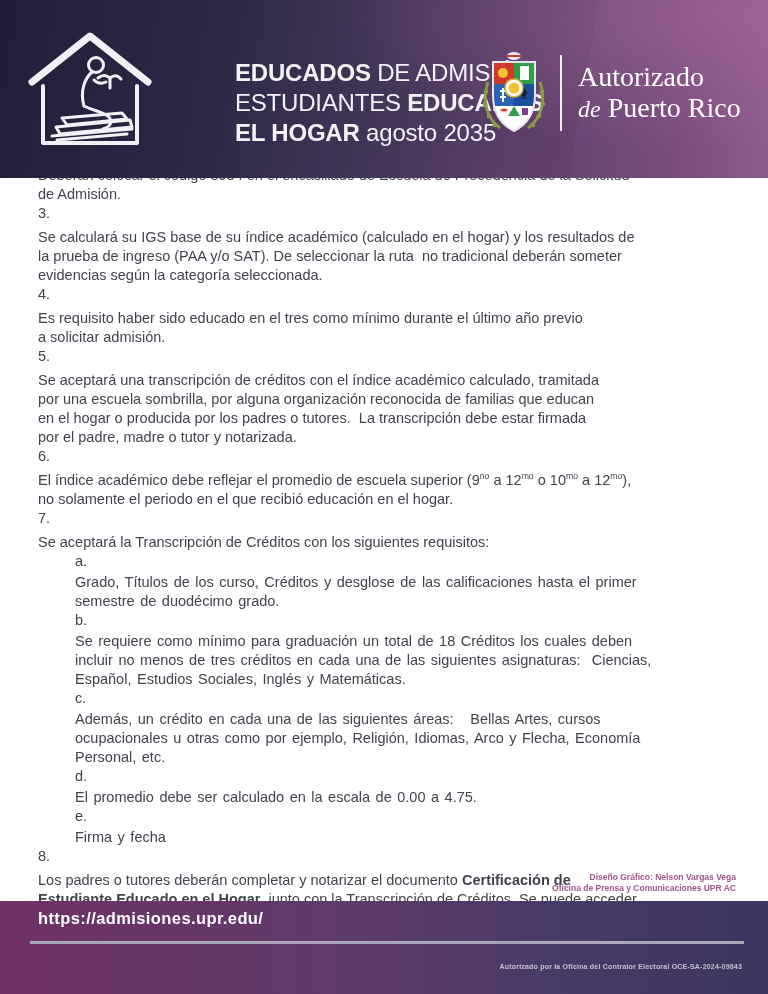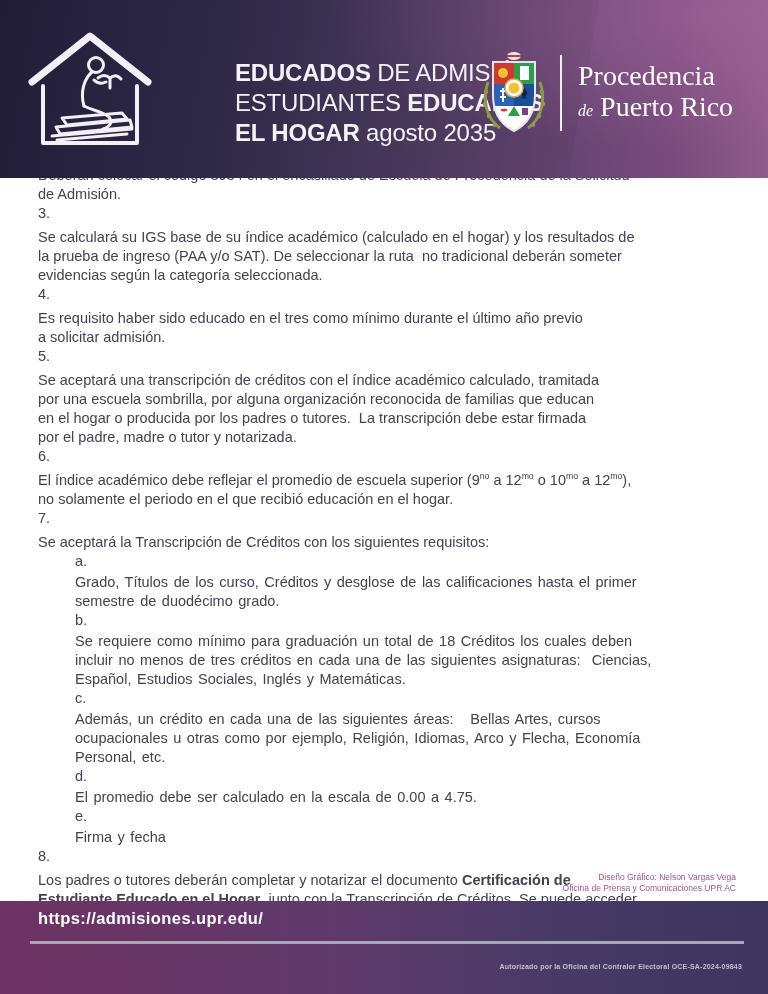--- a/index.html
+++ b/index.html
@@ -15,37 +15,37 @@
       linear-gradient(100deg, #221d37 0%, #2d2846 28%, #453759 52%, #64426e 75%, #86558414 0, #86558400),
       linear-gradient(to right, #241f39 0%, #332c4d 35%, #53406a 65%, #7a4b7c 88%, #8e5c8c 100%);
   }
   .house-icon{ position:absolute; left:24px; top:26px; }
   .banner-title{ position:absolute; left:235px; top:58px; color:#f4f1f7; font-size:24px; line-height:30px; letter-spacing:-0.2px; white-space:nowrap; }
   .banner-title .b{ font-weight:800; }
   .banner-title .r{ font-weight:400; }
   .logo-group{ position:absolute; left:480px; top:48px; display:flex; align-items:center; }
   .logo-divider{ width:2px; height:76px; background:rgba(255,255,255,.9); margin:0 16px 0 12px; }
   .uni-name{ font-family:"Liberation Serif", serif; color:#ffffff; font-size:28px; line-height:31px; }
-  .uni-name .de{ font-style:italic; font-size:16px; }
+  .uni-name .de{ font-style:italic; font-size:24px; }
 
   
   .doc-heading{
     margin:38px 28px 0 38px;
     font-size:15.5px; font-weight:700; color:#302e3f; letter-spacing:0.1px;
   }
   .criteria-list{ margin:24px 26px 0 38px; color:#43424f; font-size:14.5px; line-height:19px; }
   .li-row{ display:flex; align-items:flex-start;flex-direction:column; }
   .li-row.sub{ margin-left:37px; word-spacing:1.5px; }
   .li-num{ flex:0 0 24px; }
   .li-row.sub .li-num{ flex:0 0 21px; }
   .li-text{ flex:1; white-space:pre-wrap; }
   .li-text .b{ font-weight:700; }
   .li-text sup{ font-size:60%; line-height:0; vertical-align:super; }
 
-  .credits{ position:absolute; right:32px; top:872px; text-align:right; font-size:8.5px; line-height:11px; color:#a3548e; font-weight:400;margin-left:15px; }
+  .credits{ position:absolute; right:32px; top:872px; text-align:right; font-size:8.5px; line-height:11px; color:#a3548e; font-weight:700;margin-left:15px; }
 
   
   .footer{
     position:absolute; left:0; bottom:0; width:768px; height:93px;
     background:linear-gradient(to right, #6e3263 0%, #5e3a6b 45%, #483a67 72%, #3d3560 100%);
     color:#ffffff;
   }
   .footer-url{ position:absolute; left:38px; top:8px; font-size:16.5px; font-weight:700; letter-spacing:0.4px; }
   .footer-divider{ position:absolute; left:30px; right:24px; top:40px; height:3px; background:#aaa6ba; }
   .social-row{ position:absolute; left:38px; top:52px; display:flex; align-items:center; gap:8px; }
@@ -121,21 +121,21 @@
           <path d="M34 58 l6 10 h-12 z" fill="#2f9e4b"></path>
           <path d="M20 62 q4 -3 8 0 q-4 3 -8 0" fill="#cf3a2d"></path>
           <rect x="42" y="60" width="6" height="7" fill="#7a3f8f"></rect>
         </g>
         <circle cx="34" cy="40" r="9" fill="#ffffff" stroke="#d9b23a" stroke-width="1.5"></circle>
         <circle cx="34" cy="40" r="5.5" fill="#f2c230"></circle>
         <path d="M13 14 H55 V47 C55 66 46 77 34 83 C22 77 13 66 13 47 Z" fill="none" stroke="#e8e4ee" stroke-width="2"></path>
       </svg>
       <div class="logo-divider"></div>
       <div class="uni-name">
-        <div>Procedencia</div>
+        <div>Autorizado</div>
         <div><span class="de">de</span><span> Puerto Rico</span></div>
       </div>
     </div>
   </header>
 
   <main>
     <h1 class="doc-heading">Criterios de Admisión para los estudiantes Educados en el Hogar (Home Schoolers)</h1>
     <div class="criteria-list">
         <div class="li-row">
           <span class="li-num">1.</span>

